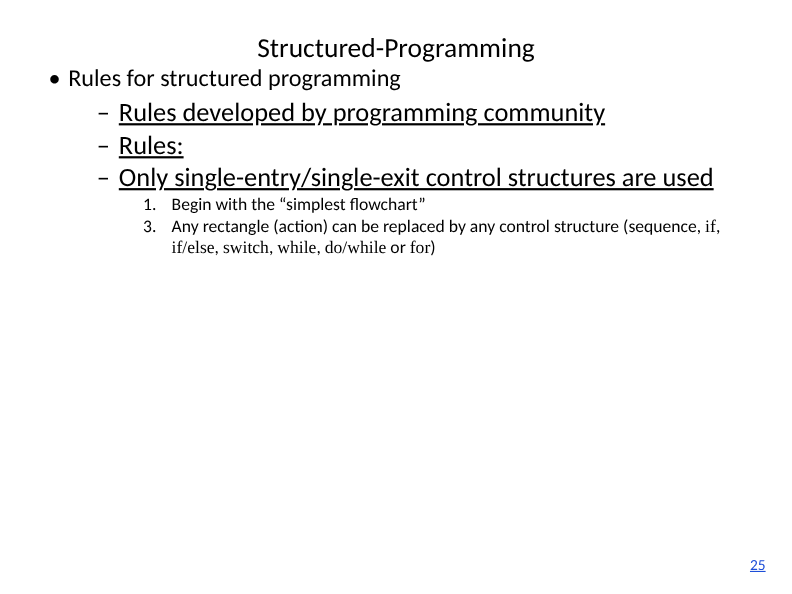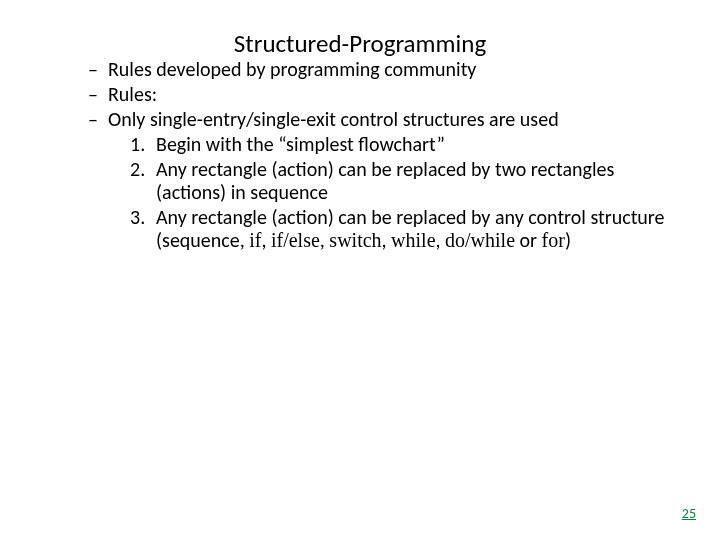--- a/index.html
+++ b/index.html
@@ -41,79 +41,80 @@
     padding-left: 30px;
     text-indent: -18px;
     margin-bottom: 6px;
   }
   .l1 .bullet {
     display: inline-block;
     width: 18px;
     text-indent: 0;
   }
   .l2 {
-    font-size: 20px;
+    font-size: 24px;
     padding-left: 76px;
     text-indent: -20px;
     margin-bottom: 2px;
+    text-decoration: underline;
   }
   .l2 .dash {
     display: inline-block;
     width: 20px;
     text-indent: 0;
   }
   .l3 {
-    font-size: 20px;
+    font-size: 16px;
     padding-left: 124px;
     text-indent: -26px;
     margin-bottom: 2px;
   }
   .l3 .num {
     display: inline-block;
     width: 26px;
     text-indent: 0;
   }
   .mono {
     font-family: Liberation Serif, serif;
   }
   .pagenum {
     position: absolute;
     bottom: 18px;
     right: 24px;
     font-size: 14px;
-    color: #15803d;
+    color: #1d4ed8;
     text-decoration: underline;
   }
 </style>
 </head>
 <body>
 
 <div class="slide">
 
   <div class="title">Structured-Programming</div>
 
   <div class="body">
 
+    <div class="l1">
+      <span class="bullet">•</span><span>Rules for structured programming</span>
+    </div>
 
     <div class="l2">
       <span class="dash">–</span><span>Rules developed by programming community</span>
     </div>
     <div class="l2">
       <span class="dash">–</span><span>Rules:</span>
     </div>
     <div class="l2">
       <span class="dash">–</span><span>Only single-entry/single-exit control structures are used</span>
     </div>
 
     <div class="l3">
       <span class="num">1.</span><span>Begin with the “simplest flowchart”</span>
     </div>
     <div class="l3">
-      <span class="num">2.</span><span>Any rectangle (action) can be replaced by two rectangles (actions) in sequence</span>
-    </div>
-    <div class="l3">
       <span class="num">3.</span><span><span>Any rectangle (action) can be replaced by any control structure (sequence, </span><span class="mono">if</span><span>, </span><span class="mono">if/else</span><span>, </span><span class="mono">switch</span><span>, </span><span class="mono">while</span><span>, </span><span class="mono">do/while</span><span> or </span><span class="mono">for</span><span>)</span></span>
     </div>
 
   </div>
 
   <div class="pagenum">25</div>
 </div>
 
 </body></html>

